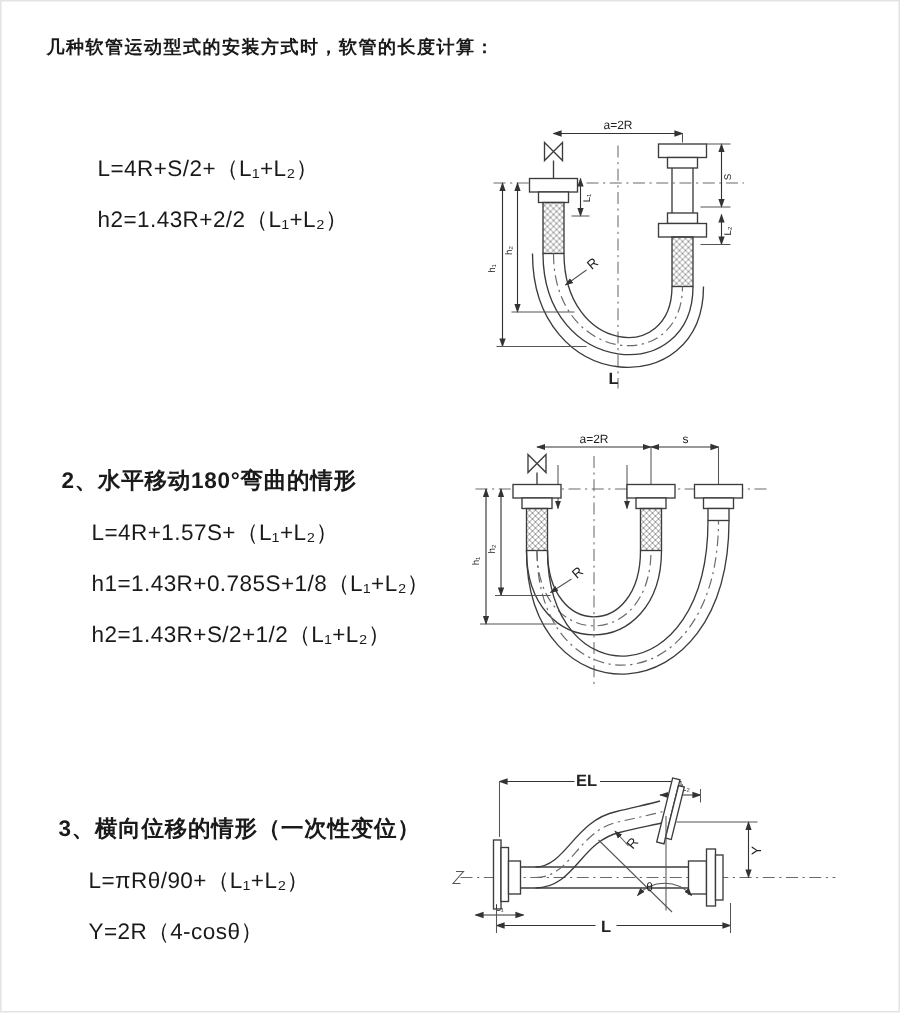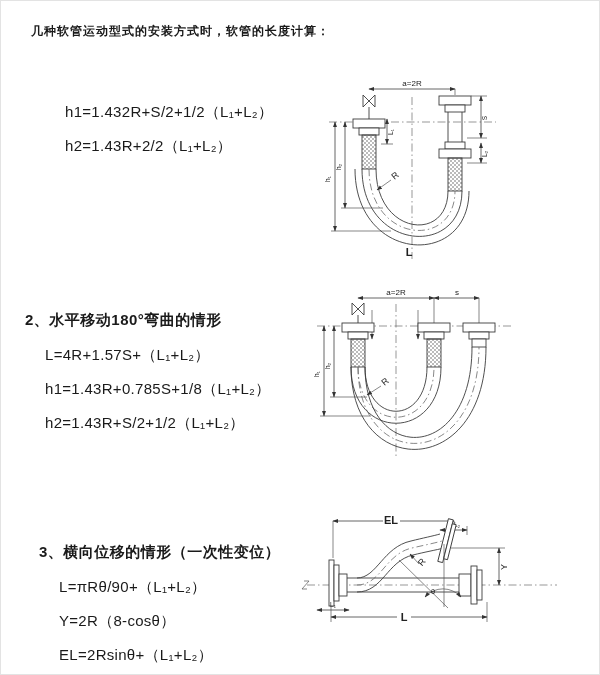--- a/index.html
+++ b/index.html
@@ -28,21 +28,21 @@
   svg .dlab-s{font-size:6.5px;}
   svg .blab{font-size:11px;font-weight:bold;}
   svg .mlab{font-size:9px;}
 </style>
 </head>
 <body>
 
 <div class="page-title">几种软管运动型式的安装方式时，软管的长度计算：</div>
 
 <div class="section" style="left:44px;top:102px;">
-  <div class="formula">h1=1.432R+S/2+1/2（L₁+L₂）</div>
+  <div class="formula">L=4R+S/2+（L₁+L₂）</div>
   <div class="formula">h2=1.43R+2/2（L₁+L₂）</div>
 </div>
 
 <svg class="diagram" style="left:310px;top:72px;" width="290" height="190" viewBox="0 0 290 190">
   <defs>
     <marker id="ar1" viewBox="0 0 10 10" refX="9" refY="5" markerWidth="8" markerHeight="8" orient="auto-start-reverse">
       <path d="M0,1.5 L10,5 L0,8.5 z" fill="#333"></path>
     </marker>
     <pattern id="hx1" width="4" height="4" patternUnits="userSpaceOnUse">
       <path d="M0,4 L4,0 M0,0 L4,4" stroke="#777" stroke-width="0.5"></path>
@@ -116,21 +116,21 @@
   </g>
 
   <g>
     <line x1="80" y1="107" x2="66" y2="117" class="thin" marker-end="url(#ar1)"></line>
     <text x="86" y="105" class="mlab" transform="rotate(-40 86 105)" text-anchor="middle">R</text>
   </g>
 
   <text x="98" y="183" text-anchor="middle" class="blab">L</text>
 </svg>
 
-<div class="section" style="left:24px;top:310px;">
+<div class="section" style="left:40px;top:310px;">
   <div class="sec-heading">2、水平移动180°弯曲的情形</div>
   <div class="formula">L=4R+1.57S+（L₁+L₂）</div>
   <div class="formula">h1=1.43R+0.785S+1/8（L₁+L₂）</div>
   <div class="formula">h2=1.43R+S/2+1/2（L₁+L₂）</div>
 </div>
 
 <svg class="diagram" style="left:308px;top:283px;" width="292" height="185" viewBox="0 0 292 185">
   <defs>
     <marker id="ar2" viewBox="0 0 10 10" refX="9" refY="5" markerWidth="8" markerHeight="8" orient="auto-start-reverse">
       <path d="M0,1.5 L10,5 L0,8.5 z" fill="#333"></path>
@@ -203,22 +203,21 @@
 
   <g>
     <line x1="72" y1="102" x2="58" y2="111" class="thin" marker-end="url(#ar2)"></line>
     <text x="78" y="100" class="mlab" transform="rotate(-40 78 100)" text-anchor="middle">R</text>
   </g>
 </svg>
 
 <div class="section" style="left:38px;top:542px;">
   <div class="sec-heading">3、横向位移的情形（一次性变位）</div>
   <div class="formula">L=πRθ/90+（L₁+L₂）</div>
-  <div class="formula">Y=2R（8-cosθ）</div>
-  <div class="formula">EL=2Rsinθ+（L₁+L₂）</div>
+  <div class="formula">Y=2R（4-cosθ）</div>
 </div>
 
 <svg class="diagram" style="left:298px;top:503px;" width="302" height="140" viewBox="0 0 302 140">
   <defs>
     <marker id="ar3" viewBox="0 0 10 10" refX="9" refY="5" markerWidth="8" markerHeight="8" orient="auto-start-reverse">
       <path d="M0,1.5 L10,5 L0,8.5 z" fill="#333"></path>
     </marker>
   </defs>
 
   <line x1="8" y1="81" x2="258" y2="81" class="cl"></line>

